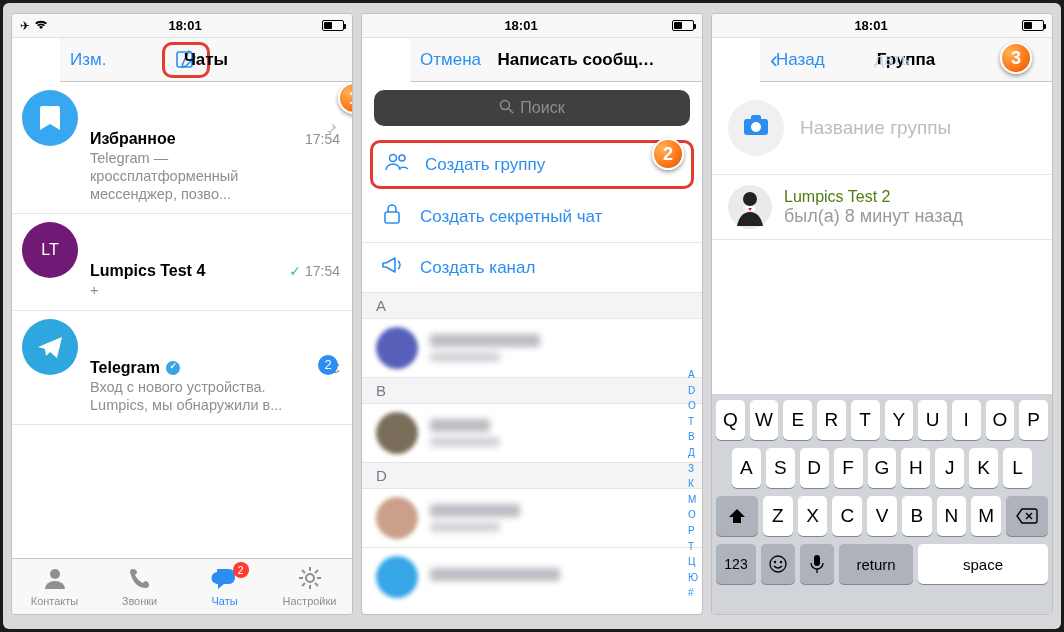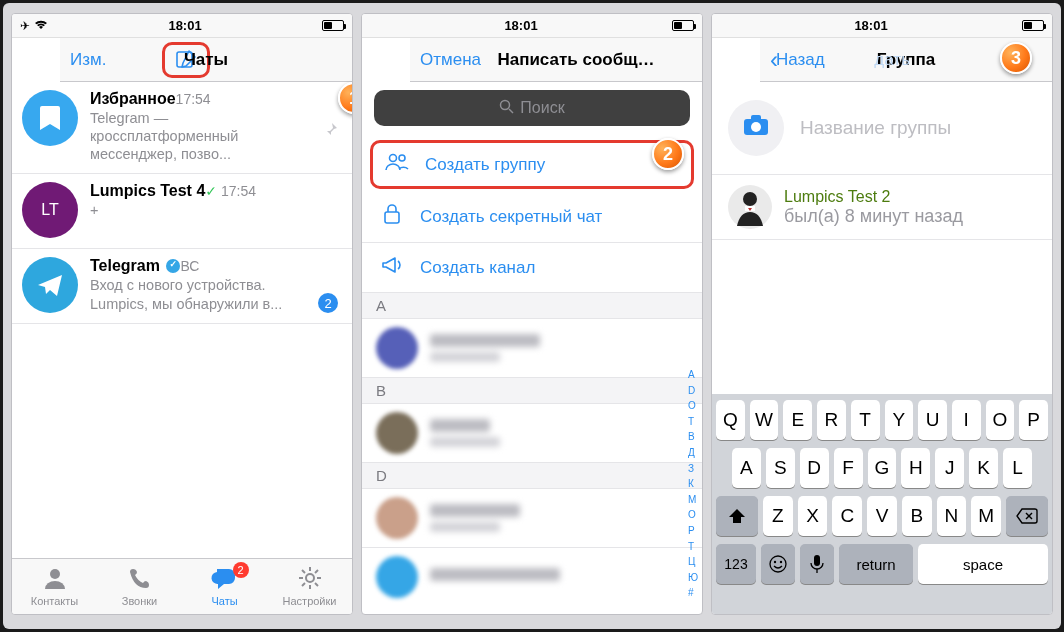--- a/index.html
+++ b/index.html
@@ -61,21 +61,21 @@
     position:relative;
   }
   .avatar {
     width:56px; height:56px; border-radius:50%; flex-shrink:0;
     display:flex; align-items:center; justify-content:center; color:#fff; font-weight:500; font-size:20px;
   }
   .av-saved { background:#37a8ef; }
   .av-lt { background:#701a75; font-size:16px; }
   .av-tg { background:#2ea7de; }
   .chatbody { flex:1; margin-left:12px; min-width:0; }
-  .chattop { display:flex; align-items:baseline; }
+  .chattop { display:flex; justify-content:space-between; align-items:baseline;margin-top:40px; }
   .chatname { font-weight:600; font-size:16px; color:#000; }
   .chattime { font-size:14px; color:#8e8e93; display:flex; align-items:center; gap:4px; }
   .chatmsg { font-size:14.5px; color:#8e8e93; line-height:1.25; margin-top:1px; max-width: 230px; overflow:hidden; }
   .verified {
     display:inline-block; width:14px; height:14px; background:#35a6e6; border-radius:50%;
     vertical-align:-2px; margin-left:2px; position:relative;
   }
   .verified::after { content:"✓"; color:#fff; font-size:9px; position:absolute; left:3px; top:0; }
   .readchk { color:#34c759; font-size:14px; line-height:1; }
   .pin { color:#c7c7cc; font-size:14px; margin-left:auto; position:absolute; right:14px; top:40px; }

